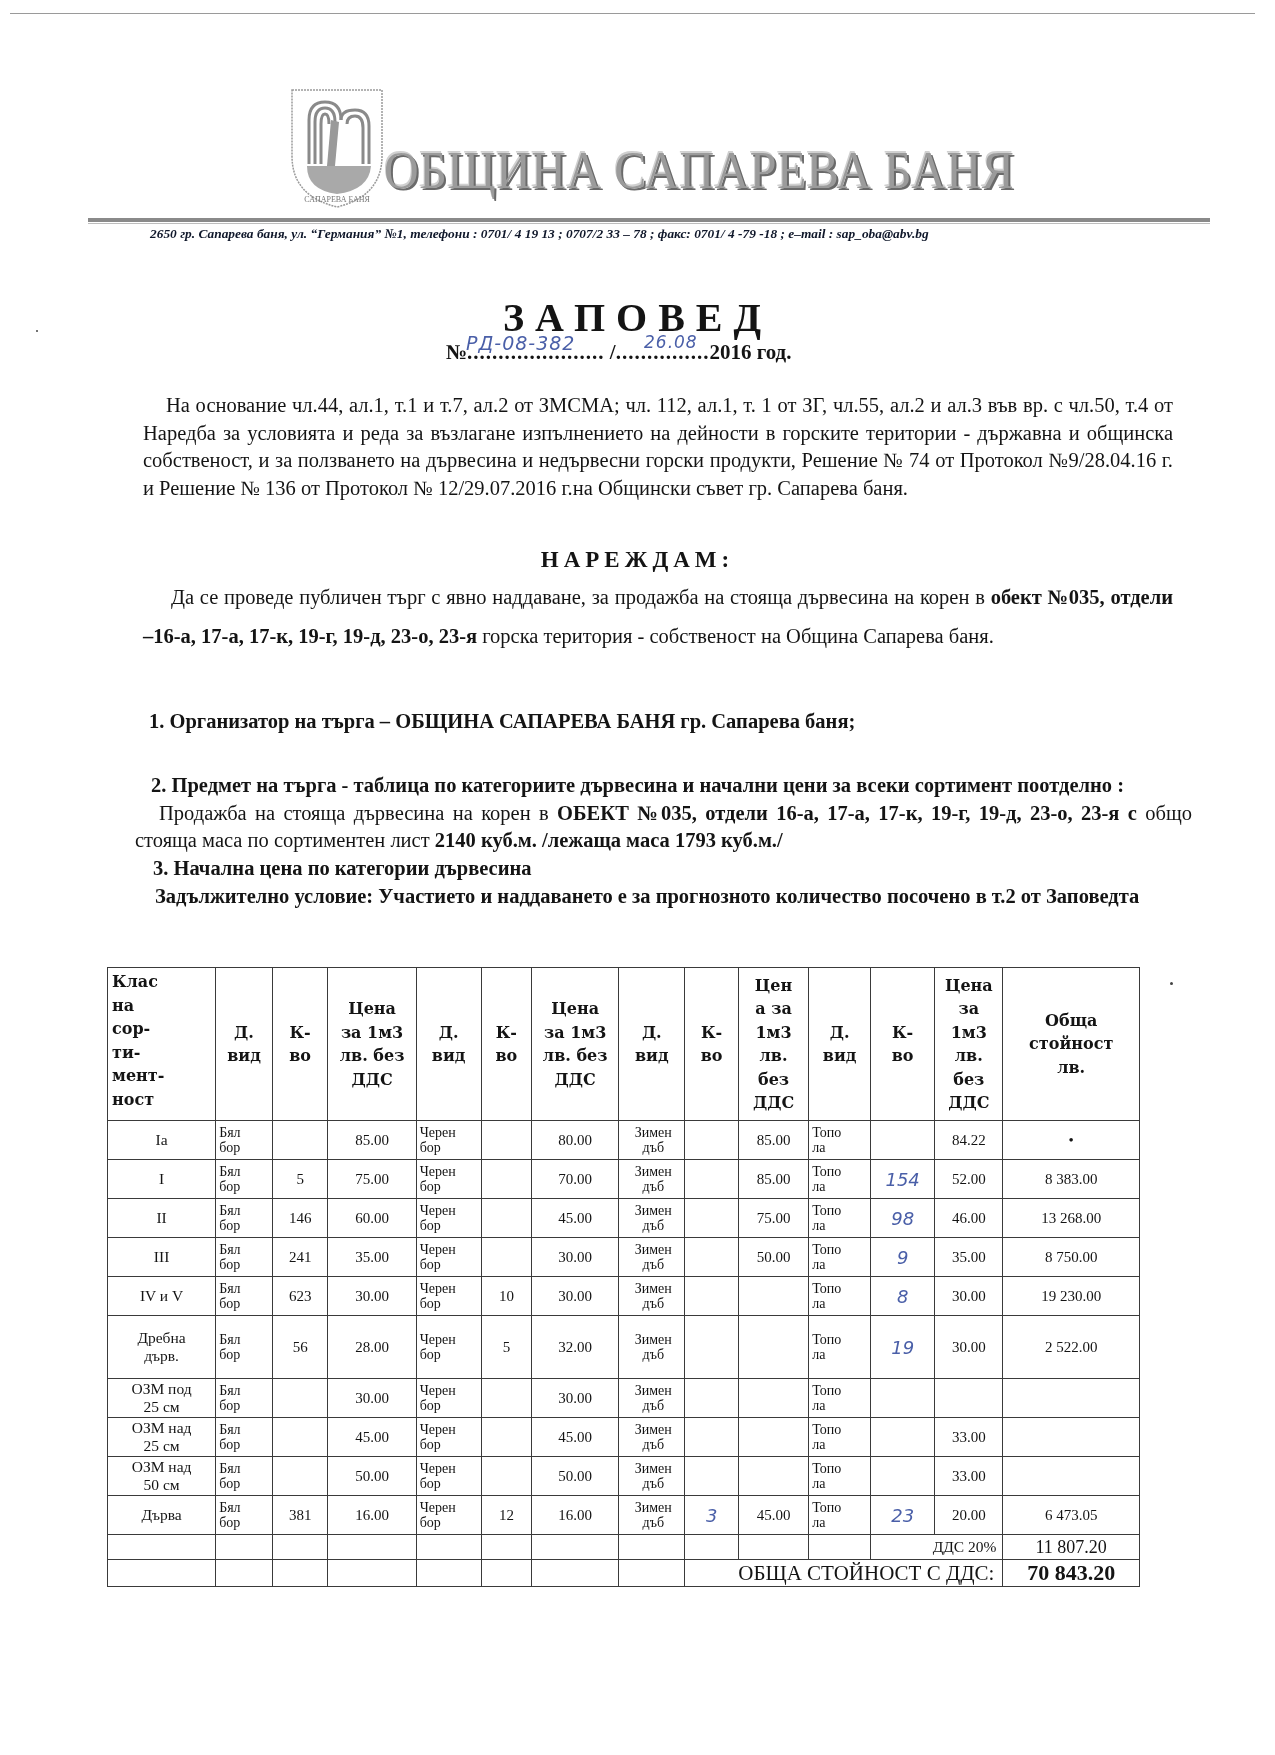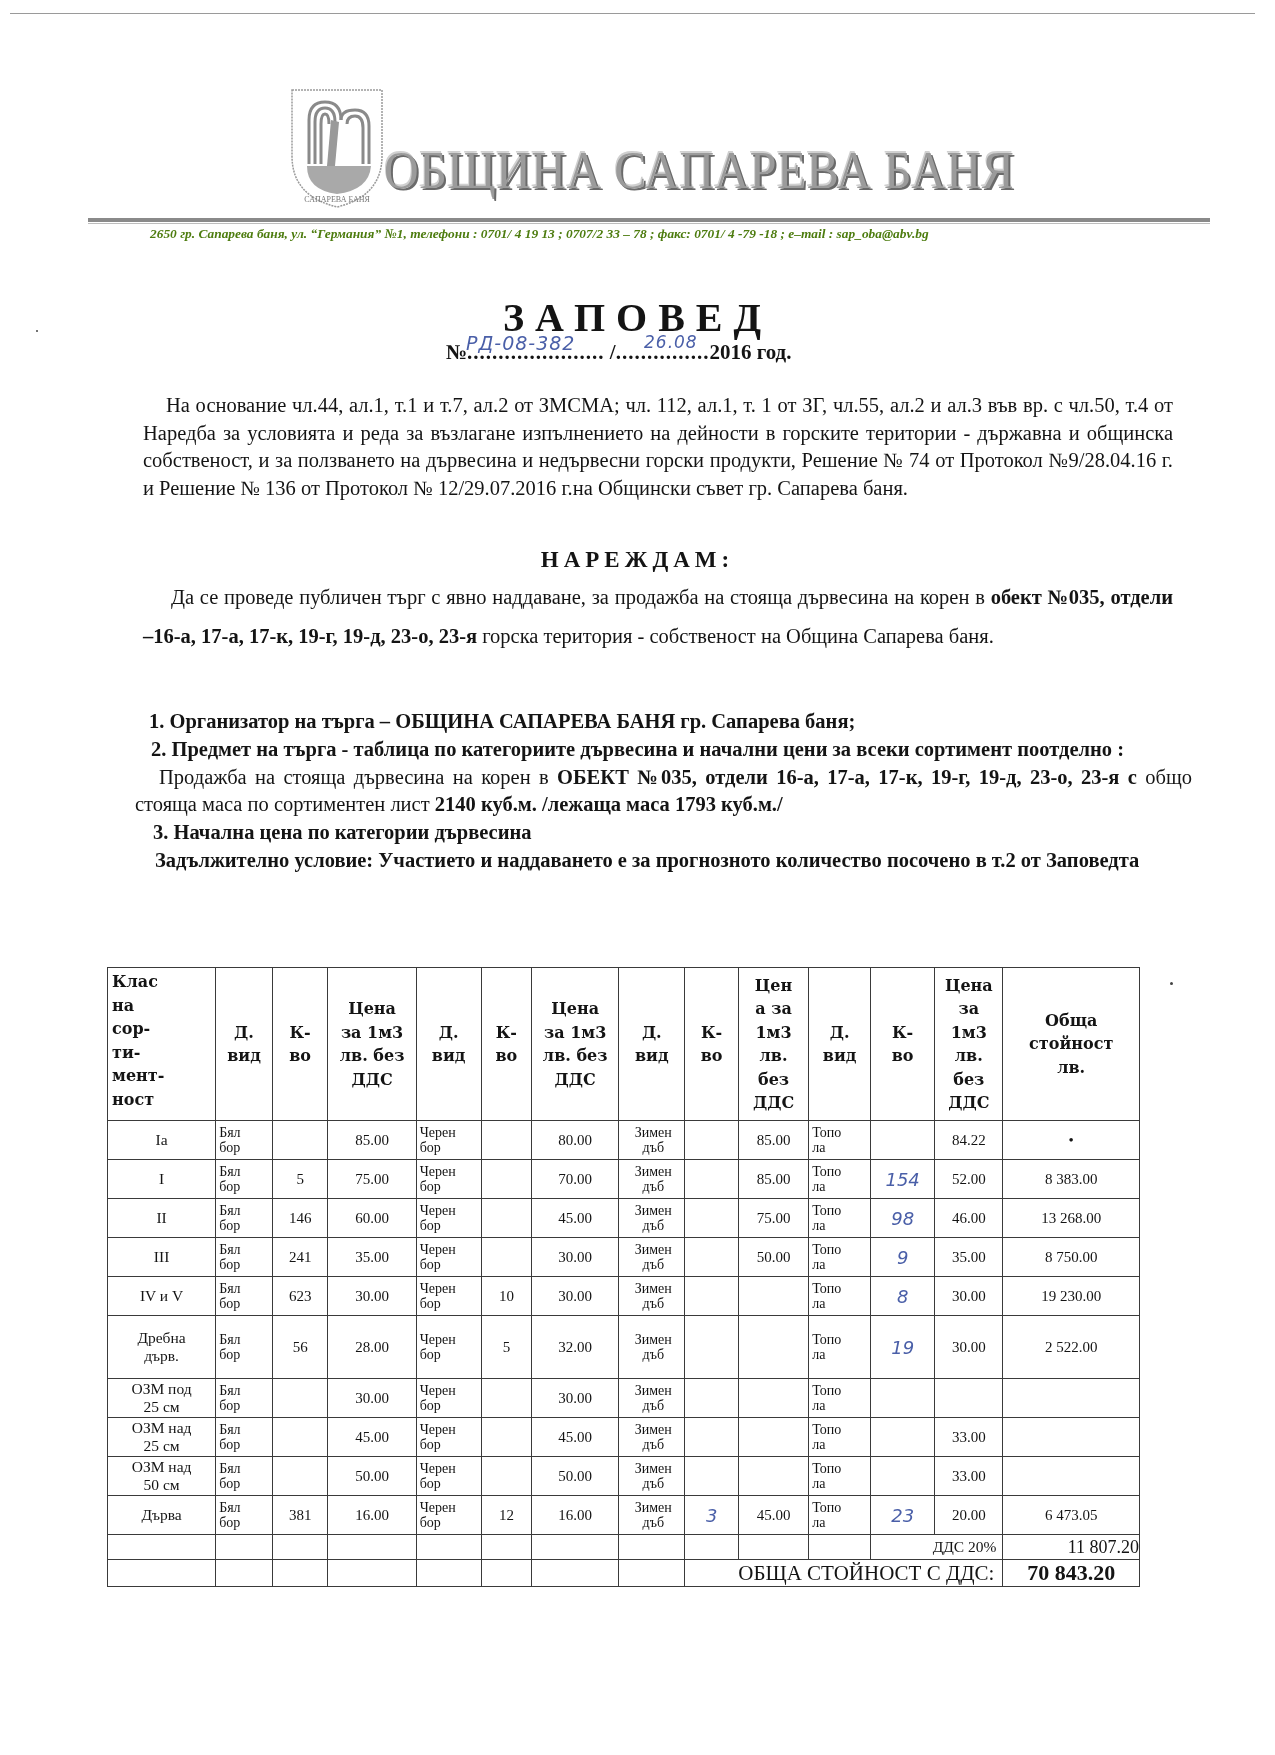--- a/index.html
+++ b/index.html
@@ -8,21 +8,21 @@
   .top-rule { position:absolute; left:10px; top:13px; width:1245px; height:1px; background:#9a9a9a; }
 
   
   .logo { position:absolute; left:287px; top:86px; width:100px; height:124px; }
   .org-name { position:absolute; left:384px; top:140px; font-size:48px; letter-spacing:0.5px;
               color:#9b9b9b; text-shadow:2px 2px 0 #6a6a6a, -1px -1px 0 #d0d0d0;
               font-family:"Liberation Serif", serif; transform:scaleY(1.08); transform-origin:left top; }
   .head-rule { position:absolute; left:88px; top:218px; width:1122px; height:4px; background:#8a8a8a; }
   .head-rule2 { position:absolute; left:88px; top:223px; width:1122px; height:1px; background:#bdbdbd; }
   .contacts { position:absolute; left:150px; top:226px; font-size:13.4px; font-style:italic; font-weight:bold;
-              color:#4d7c0f; white-space:nowrap; }
+              color:#0f172a; white-space:nowrap; }
 
   
   .title { position:absolute; left:0; width:1275px; top:294px; text-align:center; font-size:40px; font-weight:bold;
            letter-spacing:11px; }
   .order-no { position:absolute; left:446px; top:340px; font-size:21px; font-weight:bold; white-space:nowrap; }
   .order-no .dots { letter-spacing:1px; }
   .hand { font-family:"DejaVu Sans", sans-serif; font-style:italic; font-weight:normal; color:#4a5fa8; }
   .order-no .hand1 { position:absolute; left:20px; top:-8px; font-size:19px; letter-spacing:1px; }
   .order-no .hand2 { position:absolute; left:198px; top:-8px; font-size:17px; letter-spacing:1px; }
 
@@ -97,21 +97,21 @@
 </div>
 
 <div class="order-head">НАРЕЖДАМ:</div>
 
 <div class="para decree">
   <p class="indent"><span>Да се проведе публичен търг с явно наддаване, за продажба на стояща дървесина на корен в </span><span class="b">обект №035, отдели –16-а, 17-а, 17-к, 19-г, 19-д, 23-о, 23-я</span><span>  горска територия - собственост на Община Сапарева баня.</span></p>
 </div>
 
 <div class="items">
   <div class="b" style="padding-left:6px;">1.   Организатор на търга – ОБЩИНА САПАРЕВА БАНЯ гр. Сапарева баня;</div>
-  <div class="b justify" style="padding-left:8px; width:1040px;">2. Предмет на търга - таблица по категориите дървесина и   начални цени за всеки сортимент поотделно :</div>
+  <div class="b justify" style="padding-left:8px; width:1040px;margin-top:36px;">2. Предмет на търга - таблица по категориите дървесина и   начални цени за всеки сортимент поотделно :</div>
   <div class="justify" style="text-indent:24px; width:1057px; margin-left:-8px;">
     <span>Продажба на стояща дървесина на корен в </span><span class="b">ОБЕКТ №035, отдели 16-а, 17-а, 17-к, 19-г, 19-д, 23-о, 23-я с</span><span> общо стояща  маса по сортиментен лист  </span><span class="b">2140 куб.м. /лежаща маса 1793 куб.м./</span>
   </div>
   <div class="b" style="padding-left:10px;">3. Начална цена по категории дървесина</div>
   <div class="b justify" style="text-indent:28px; width:1057px; margin-left:-16px;">Задължително условие: Участието и наддаването е за прогнозното количество посочено в т.2 от   Заповедта</div>
 </div>
 
 <table class="prices">
   <colgroup>
     <col style="width:103px">
@@ -519,21 +519,21 @@
         <td></td>
         <td></td>
       <td></td>
         <td></td>
         <td></td>
         <td></td>
       <td></td>
         <td></td>
         <td></td>
       <td colspan="2" class="sumlbl">ДДС 20%</td>
-      <td class="sumval" style="font-size:18px;text-align:right;">11 807.20</td>
+      <td class="sumval" style="font-size:18px;">11 807.20</td>
     </tr>
     <tr class="sum">
       <td></td>
         <td></td>
         <td></td>
         <td></td>
       <td></td>
         <td></td>
         <td></td>
         <td></td>

